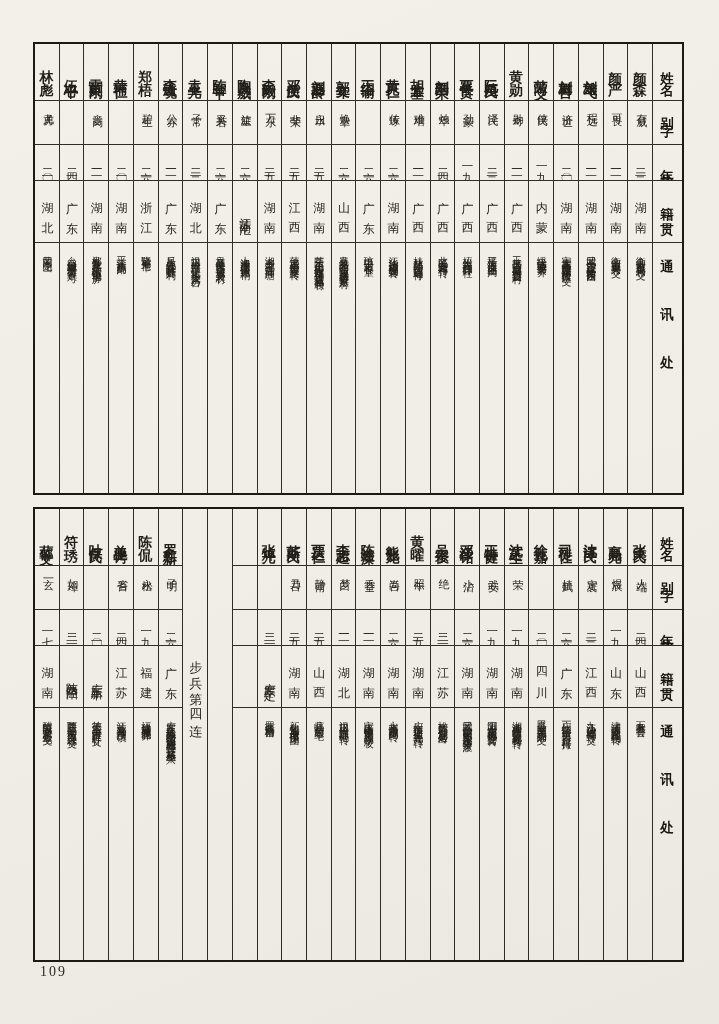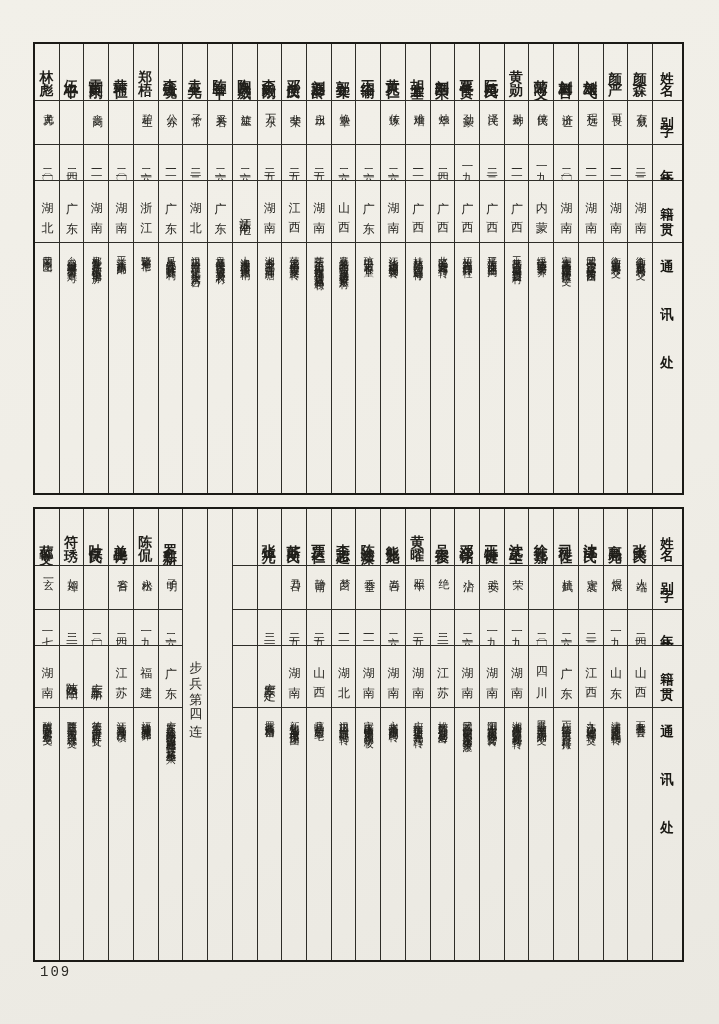--- a/index.html
+++ b/index.html
@@ -48,21 +48,21 @@
   .addr-text{font-size:10px;letter-spacing:1.5px;line-height:12px;}
   .h-text{font-size:13.5px;font-weight:bold;color:#181712;}
   .h0{letter-spacing:12px;}
   .h1{letter-spacing:8px;}
   .h2{letter-spacing:5px;}
   .h3{letter-spacing:16px;}
   .h4{letter-spacing:48px;}
   .unit-text{font-size:13px;letter-spacing:16px;padding-bottom:90px;}
   .page-number{
     position:absolute;left:40px;top:964px;
-    font-family:Liberation Mono, monospace;
+    font-family:Liberation Serif, serif;
     font-size:14px;letter-spacing:2px;color:#2b2a25;
   }
 </style>
 </head>
 <body>
 
 <div class="page">
   <div class="dir-table" id="table-top">
       <div class="col header-col">
         <div class="cell c-name">

